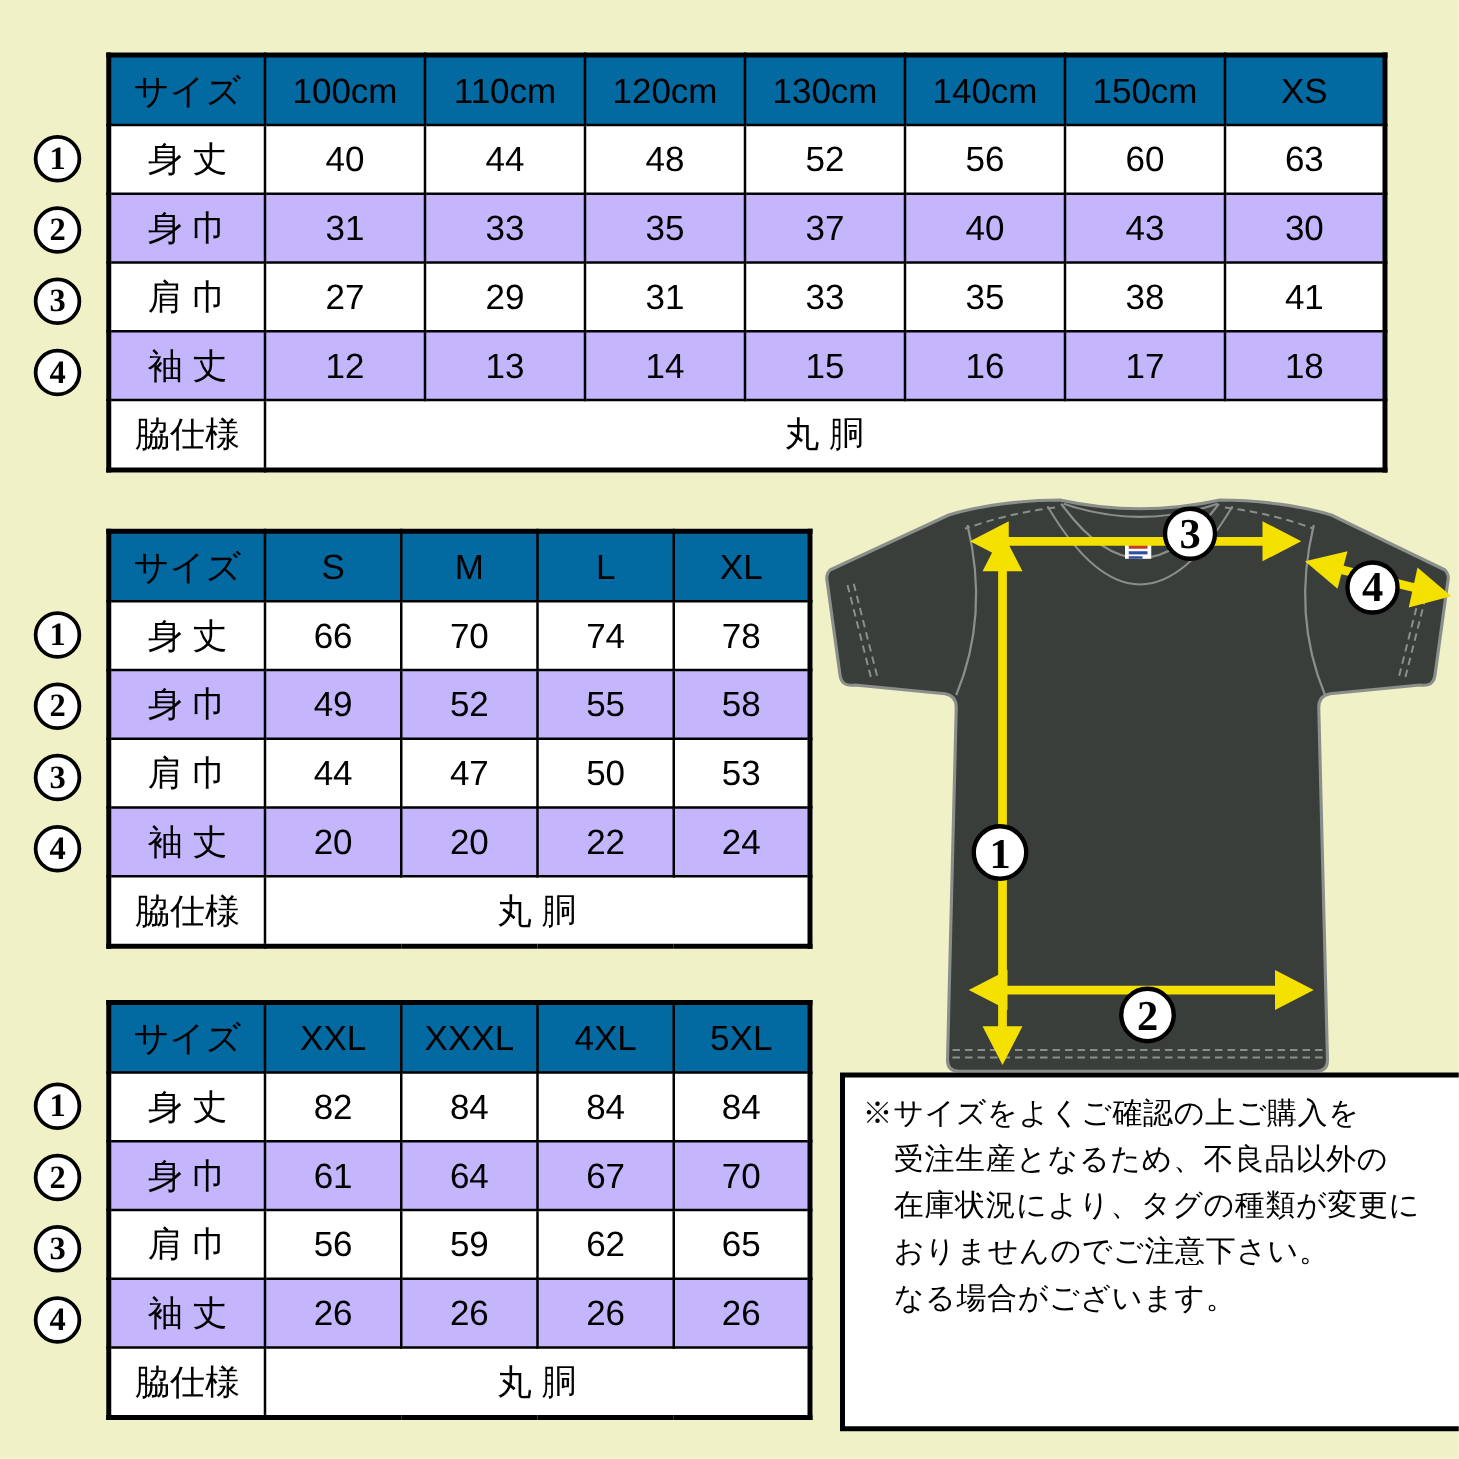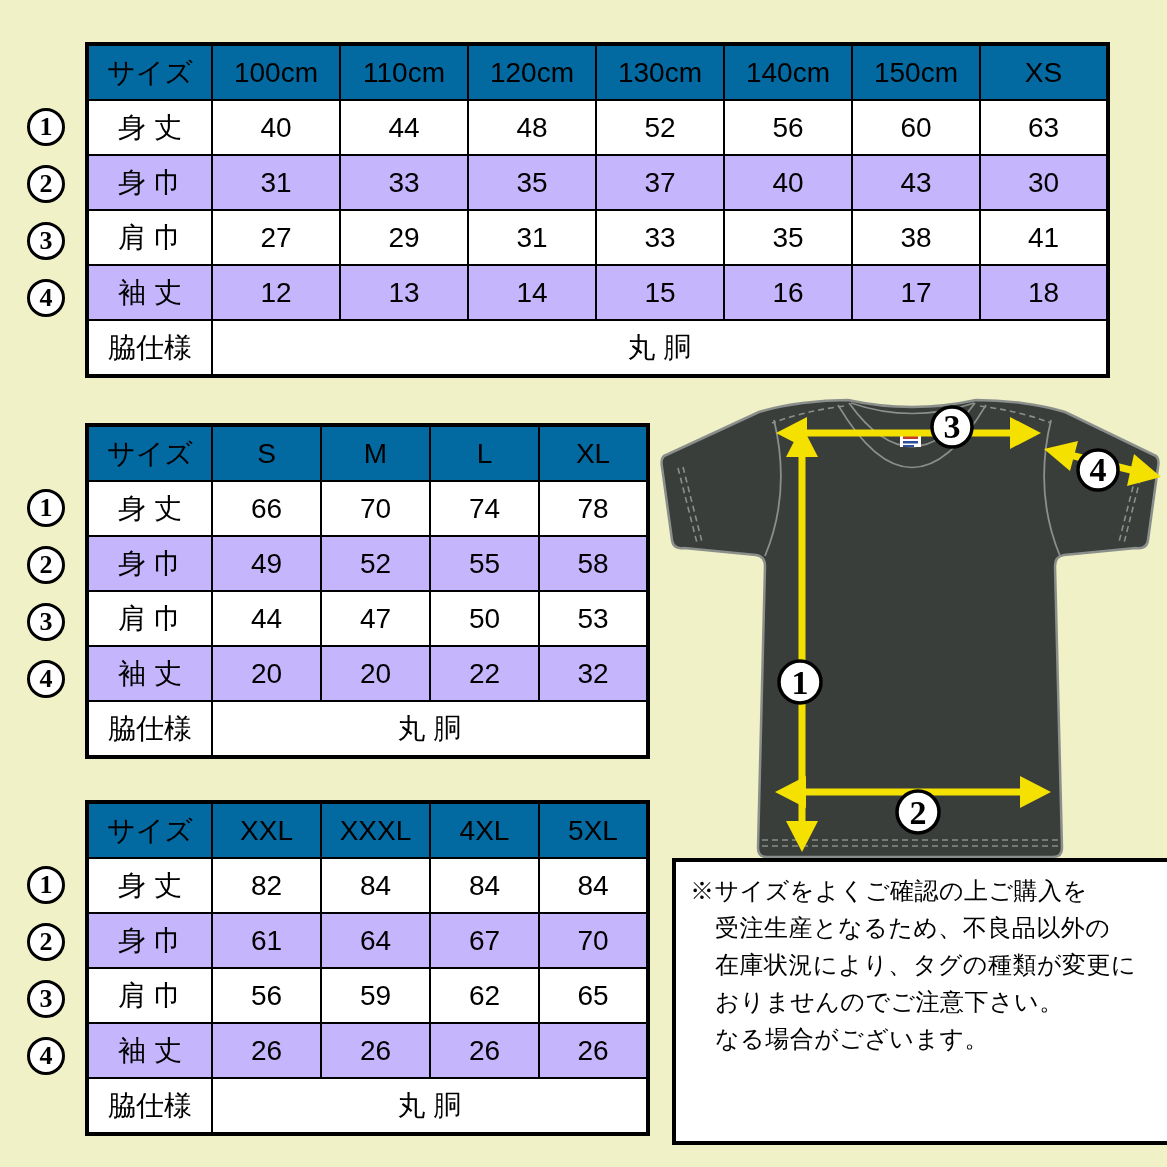--- a/index.html
+++ b/index.html
@@ -161,21 +161,21 @@
             <td>44</td>
             <td>47</td>
             <td>50</td>
             <td>53</td>
           </tr>
           <tr class="gray">
             <th>袖 丈</th>
             <td>20</td>
             <td>20</td>
             <td>22</td>
-            <td>32</td>
+            <td>24</td>
           </tr>
           <tr class="footer">
             <th>脇仕様</th>
             <td colspan="4">丸 胴</td>
           </tr>
         </tbody>
       </table>
       <div class="row-marker" style="top: 66px;">1</div>
       <div class="row-marker" style="top: 123px;">2</div>
       <div class="row-marker" style="top: 180px;">3</div>

